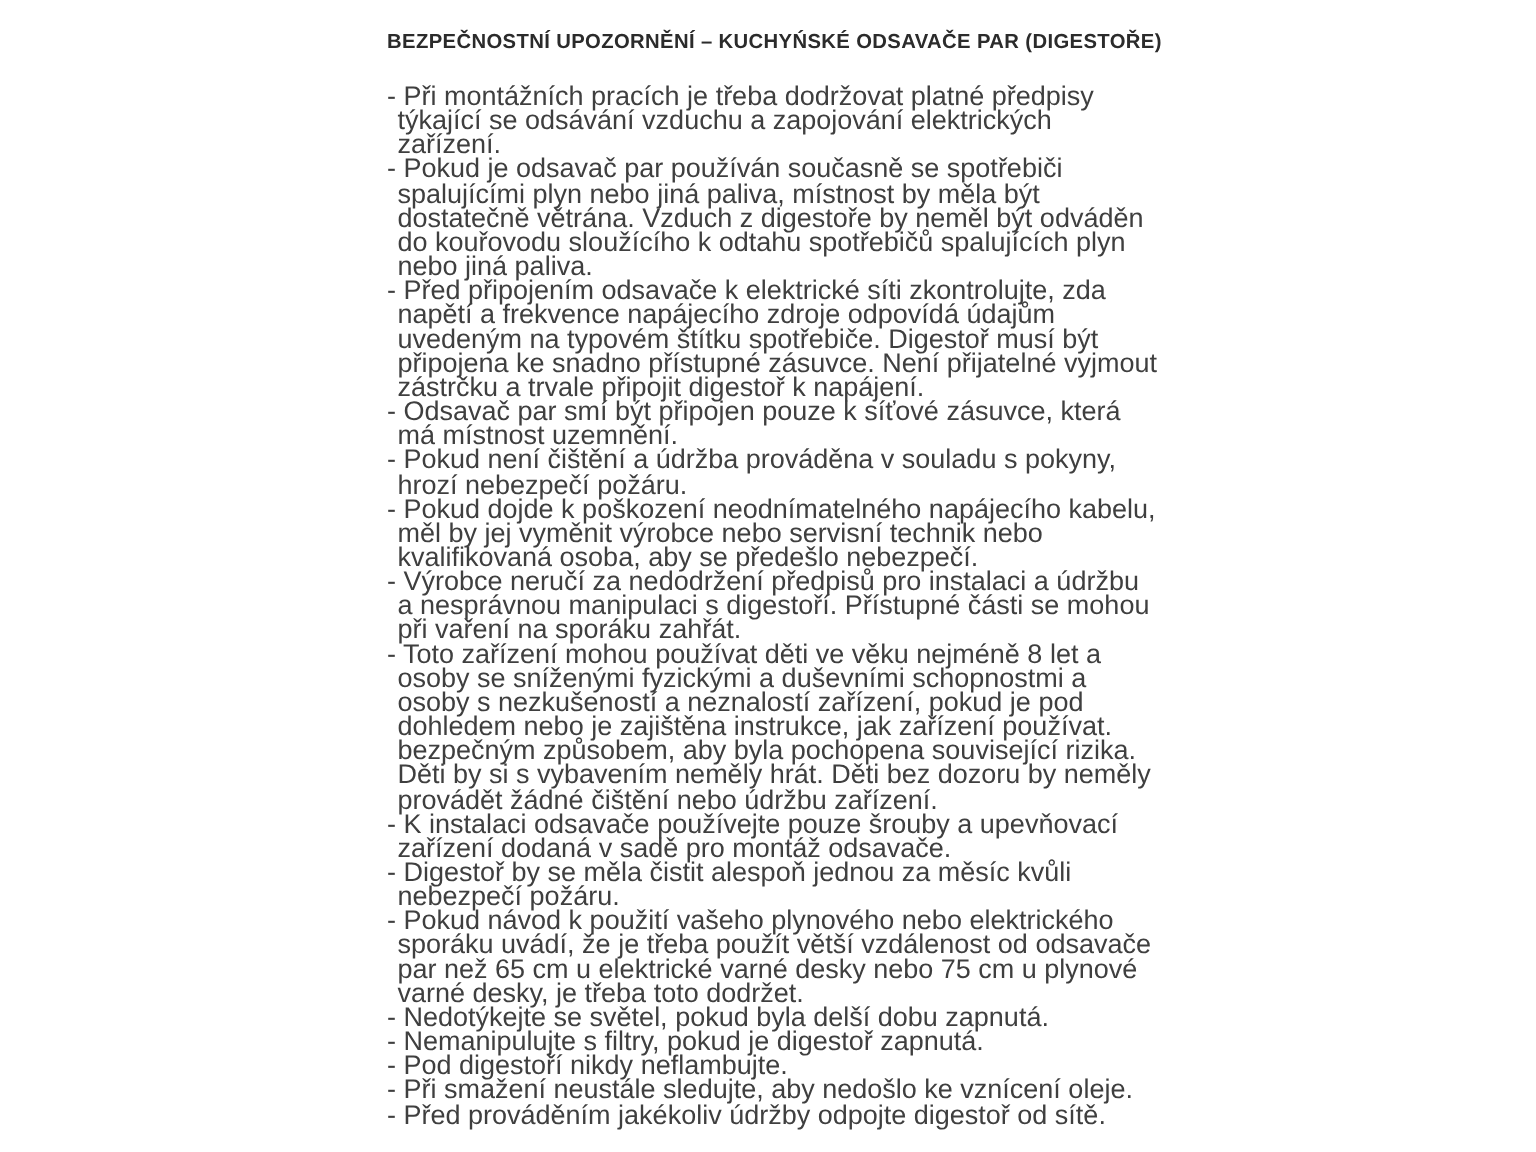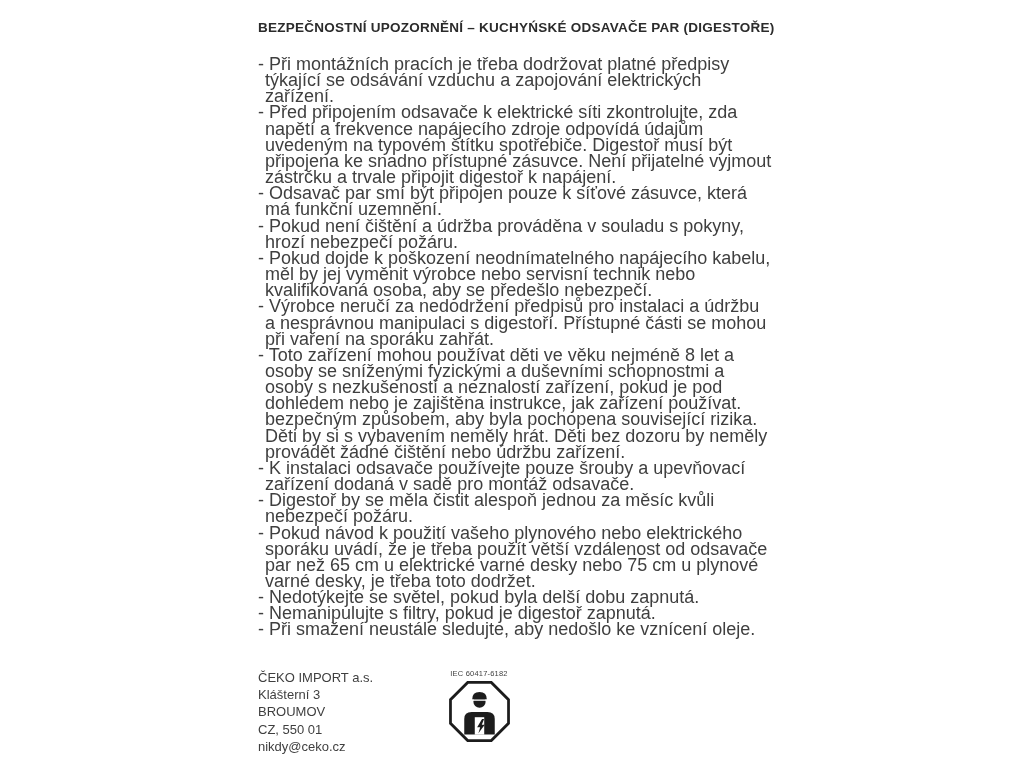--- a/index.html
+++ b/index.html
@@ -82,32 +82,35 @@
 </head>
 <body>
 
 <div class="page">
   <div class="content">
 
     <h1 class="doc-title">BEZPEČNOSTNÍ UPOZORNĚNÍ – KUCHYŃSKÉ ODSAVAČE PAR (DIGESTOŘE)</h1>
 
     <ul class="bullets">
         <li>- Při montážních pracích je třeba dodržovat platné předpisy týkající se odsávání vzduchu a zapojování elektrických zařízení.</li>
+        <li>- Pokud je odsavač par používán současně se spotřebiči spalujícími plyn nebo jiná paliva, místnost by měla být dostatečně větrána. Vzduch z digestoře by neměl být odváděn do kouřovodu sloužícího k odtahu spotřebičů spalujících plyn nebo jiná paliva.</li>
         <li>- Před připojením odsavače k elektrické síti zkontrolujte, zda napětí a frekvence napájecího zdroje odpovídá údajům uvedeným na typovém štítku spotřebiče. Digestoř musí být připojena ke snadno přístupné zásuvce. Není přijatelné vyjmout zástrčku a trvale připojit digestoř k napájení.</li>
-        <li>- Odsavač par smí být připojen pouze k síťové zásuvce, která má funkční uzemnění.</li>
+        <li>- Odsavač par smí být připojen pouze k síťové zásuvce, která má místnost uzemnění.</li>
         <li>- Pokud není čištění a údržba prováděna v souladu s pokyny, hrozí nebezpečí požáru.</li>
         <li>- Pokud dojde k poškození neodnímatelného napájecího kabelu, měl by jej vyměnit výrobce nebo servisní technik nebo kvalifikovaná osoba, aby se předešlo nebezpečí.</li>
         <li>- Výrobce neručí za nedodržení předpisů pro instalaci a údržbu a nesprávnou manipulaci s digestoří. Přístupné části se mohou při vaření na sporáku zahřát.</li>
         <li>- Toto zařízení mohou používat děti ve věku nejméně 8 let a osoby se sníženými fyzickými a duševními schopnostmi a osoby s nezkušeností a neznalostí zařízení, pokud je pod dohledem nebo je zajištěna instrukce, jak zařízení používat. bezpečným způsobem, aby byla pochopena související rizika. Děti by si s vybavením neměly hrát. Děti bez dozoru by neměly provádět žádné čištění nebo údržbu zařízení.</li>
         <li>- K instalaci odsavače používejte pouze šrouby a upevňovací zařízení dodaná v sadě pro montáž odsavače.</li>
         <li>- Digestoř by se měla čistit alespoň jednou za měsíc kvůli nebezpečí požáru.</li>
         <li>- Pokud návod k použití vašeho plynového nebo elektrického sporáku uvádí, že je třeba použít větší vzdálenost od odsavače par než 65 cm u elektrické varné desky nebo 75 cm u plynové varné desky, je třeba toto dodržet.</li>
         <li>- Nedotýkejte se světel, pokud byla delší dobu zapnutá.</li>
         <li>- Nemanipulujte s filtry, pokud je digestoř zapnutá.</li>
+        <li>- Pod digestoří nikdy neflambujte.</li>
         <li>- Při smažení neustále sledujte, aby nedošlo ke vznícení oleje.</li>
+        <li>- Před prováděním jakékoliv údržby odpojte digestoř od sítě.</li>
       </ul>
 
     <div class="footer">
       <div class="address">
         <div>ČEKO IMPORT a.s.</div>
         <div>Klášterní 3</div>
         <div>BROUMOV</div>
         <div>CZ, 550 01</div>
         <div>nikdy@ceko.cz</div>
       </div>

